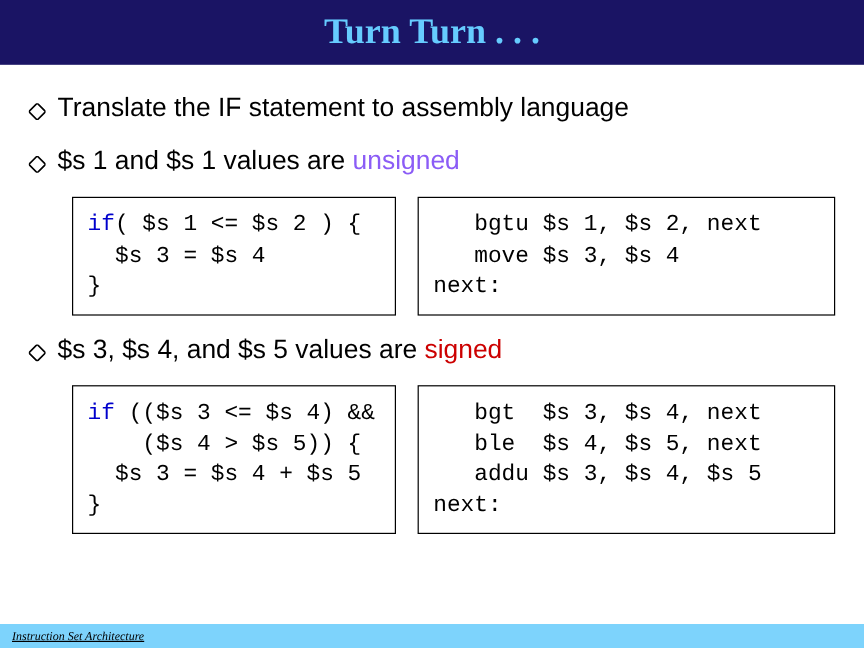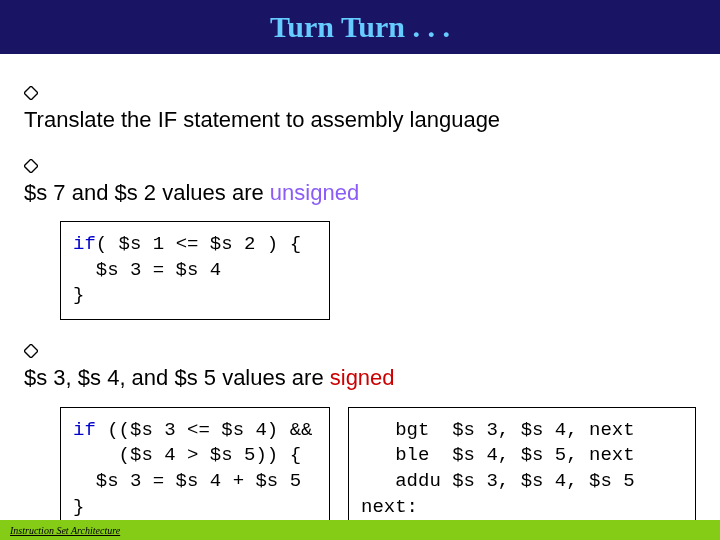--- a/index.html
+++ b/index.html
@@ -1,30 +1,30 @@
 <!DOCTYPE html>
 <html><head>
 <meta charset="utf-8">
 <style>
   * { margin:0; padding:0; box-sizing:border-box; }
   body { width:720px; height:540px; background:#fff; font-family:Arial,Helvetica,sans-serif; position:relative; overflow:hidden; }
   .titlebar { width:100%; height:54px; background:#1a1464; display:flex; align-items:center; justify-content:center; }
   .title { font-family:"Comic Sans MS","Comic Sans",cursive; color:#66ccff; font-size:30px; font-weight:bold; }
   .content { padding:12px 24px 0 24px; }
-  .bullet { display:flex; align-items:flex-start; margin:10px 0 14px 0; font-size:22px; color:#000;flex-direction:column; }
+  .bullet { display:flex; align-items:flex-start; margin:10px 0 14px 0; font-size:22px; color:#000; }
   .bullet .icon { margin-right:10px; margin-top:4px; flex-shrink:0; }
   .bullet .txt { line-height:1.3; }
   .uword { color:#8b5cf6; }
   .sword { color:#cc0000;text-align:right; }
   .row { display:flex; gap:18px; margin:4px 0 14px 36px; }
   .codebox { border:1px solid #000; padding:10px 12px; font-family:"Courier New",Courier,monospace; font-size:19px; color:#000; white-space:pre; line-height:1.35; flex:1; }
   .codebox.left { flex:0 0 270px; }
   .codebox.right { flex:1; }
   .kw { color:#0000cc; }
-  .footer { position:absolute; left:0; bottom:0; width:100%; height:20px; background:#84cc16; display:flex; align-items:center; font-size:10px; font-style:italic; font-family:"Times New Roman",Times,serif; color:#000; padding:0 10px; }
+  .footer { position:absolute; left:0; bottom:0; width:100%; height:20px; background:#7dd3fc; display:flex; align-items:center; font-size:10px; font-style:italic; font-family:"Times New Roman",Times,serif; color:#000; padding:0 10px; }
   .footer .fl { flex:1; text-align:left; text-decoration:underline; }
   .footer .fc { flex:1.4; text-align:center; }
   .footer .fr { flex:1; text-align:right; }
   svg.diamond { width:14px; height:14px; }
 </style>
 </head>
 <body>
 
 <div class="titlebar">
   <div class="title">Turn Turn . . .</div>
@@ -40,27 +40,30 @@
     </span>
     <span class="txt">Translate the IF statement to assembly language</span>
   </div>
 
   <div class="bullet">
     <span class="icon">
       <svg class="diamond" viewBox="0 0 14 14">
           <polygon points="7,0 14,7 7,14 0,7" fill="none" stroke="#000" stroke-width="1.4"></polygon>
         </svg>
     </span>
-    <span class="txt"><span>$s 7 and $s 2 values are </span><span class="uword">unsigned</span></span>
+    <span class="txt"><span>$s 1 and $s 1 values are </span><span class="uword">unsigned</span></span>
   </div>
 
   <div class="row">
     <div class="codebox left"><span class="kw">if</span><span>( $s 1 &lt;= $s 2 ) {</span>
 <span>  $s 3 = $s 4</span>
 <span>}</span></div>
+    <div class="codebox right"><span>   bgtu $s 1, $s 2, next</span>
+<span>   move $s 3, $s 4</span>
+<span>next:</span></div>
   </div>
 
   <div class="bullet">
     <span class="icon">
       <svg class="diamond" viewBox="0 0 14 14">
           <polygon points="7,0 14,7 7,14 0,7" fill="none" stroke="#000" stroke-width="1.4"></polygon>
         </svg>
     </span>
     <span class="txt"><span>$s 3, $s 4, and $s 5 values are </span><span class="sword">signed</span></span>
   </div>

